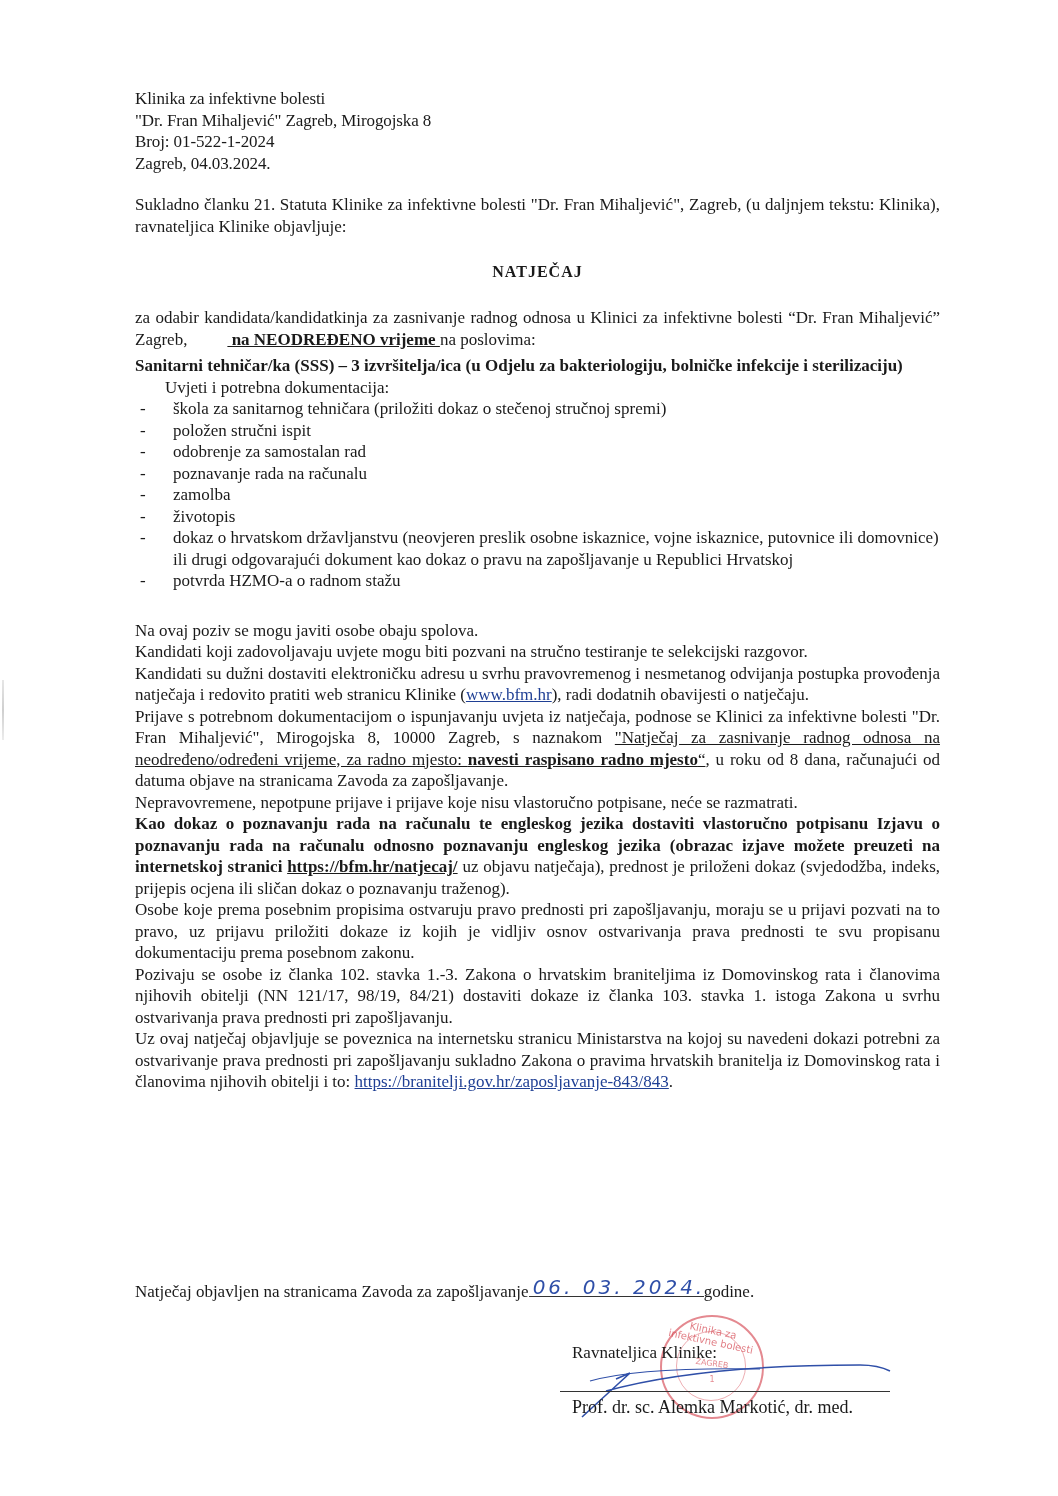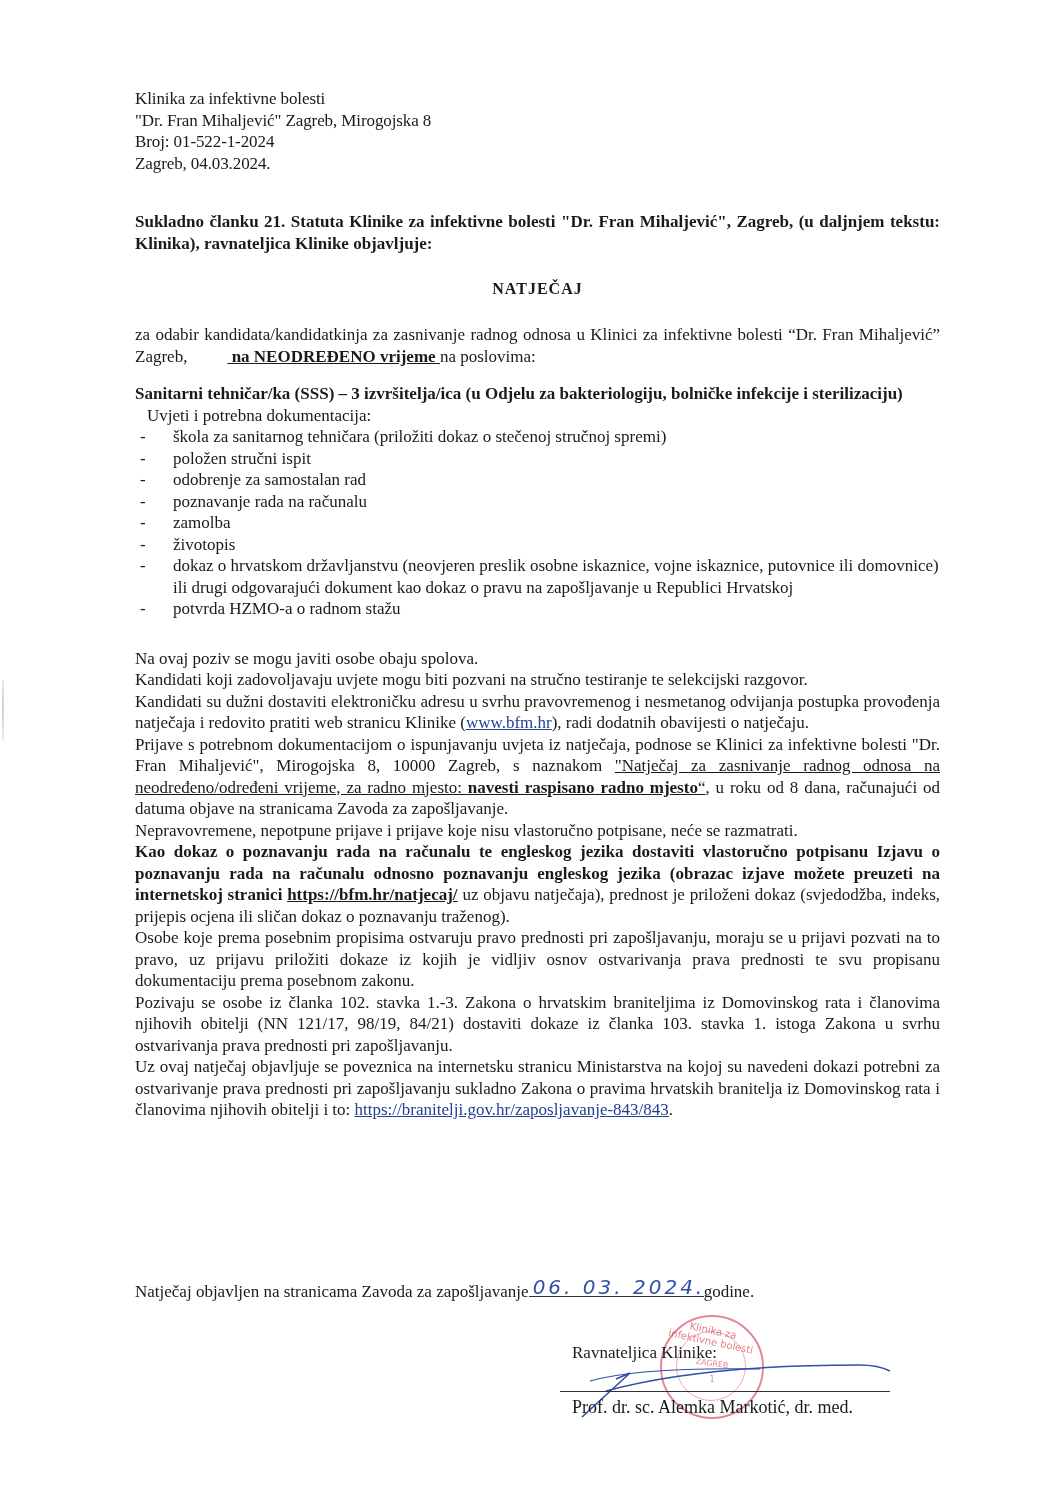--- a/index.html
+++ b/index.html
@@ -17,22 +17,22 @@
   .line { line-height: 21.5px; white-space: nowrap; }
   .header .line { letter-spacing: -0.1px; }
   .para { line-height: 21.5px; text-align: justify; }
   .block { margin-top: 22px; }
   .title {
     text-align: center; font-weight: bold; font-size: 16px;
     letter-spacing: 1px; margin-top: 26px; margin-bottom: 26px;
   }
   .ul-bold { font-weight: bold; text-decoration: underline; margin-left: 40px; }
   .bold { font-weight: bold; }
-  .position-title { font-weight: bold; line-height: 21.5px; margin-top: 16px; }
-  .req-head { margin-left: 12px; line-height: 21.5px; }
+  .position-title { font-weight: bold; line-height: 21.5px; margin-top: 5px; }
+  .req-head { margin-left: 30px; line-height: 21.5px; }
   .req-list { list-style: none; margin: 0; padding: 0; }
   .req-list li { position: relative; padding-left: 38px; line-height: 21.5px; }
   .req-list li .dash { position: absolute; left: 0; top: 0; width: 38px; text-align: left; padding-left: 5px; box-sizing: border-box; }
   .notice { margin-top: 28px; }
   .notice p { margin: 0; line-height: 21.5px; text-align: justify; }
   a.doc-link { color: #1f3f94; text-decoration: underline; }
   .u-quote { text-decoration: underline; }
   .bold-block { font-weight: bold; }
   .publish {
     position: absolute; left: 135px; top: 1278px; width: 805px; line-height: 22px;
@@ -81,21 +81,21 @@
 
 <div class="page">
 
   <div class="header">
     <div class="line">Klinika za infektivne bolesti</div>
     <div class="line">"Dr. Fran Mihaljević" Zagreb, Mirogojska 8</div>
     <div class="line">Broj: 01-522-1-2024</div>
     <div class="line">Zagreb, 04.03.2024.</div>
   </div>
 
-  <div class="para block" style="margin-top:37px;font-weight:bold;">Sukladno članku 21. Statuta Klinike za infektivne bolesti "Dr. Fran Mihaljević", Zagreb, (u daljnjem tekstu: Klinika), ravnateljica Klinike objavljuje:</div>
+  <div class="para block" style="margin-top:20px;">Sukladno članku 21. Statuta Klinike za infektivne bolesti "Dr. Fran Mihaljević", Zagreb, (u daljnjem tekstu: Klinika), ravnateljica Klinike objavljuje:</div>
 
   <div class="title">NATJEČAJ</div>
 
   <div class="para">
     <span>za odabir kandidata/kandidatkinja za zasnivanje radnog odnosa u Klinici za infektivne bolesti “Dr. Fran Mihaljević” Zagreb,</span><span class="ul-bold"> na NEODREĐENO vrijeme </span><span>na poslovima:</span>
   </div>
 
   <div class="position-title">Sanitarni tehničar/ka (SSS) – 3 izvršitelja/ica (u Odjelu za bakteriologiju, bolničke infekcije i sterilizaciju)</div>
   <div class="req-head">Uvjeti i potrebna dokumentacija:</div>
   <ul class="req-list">

